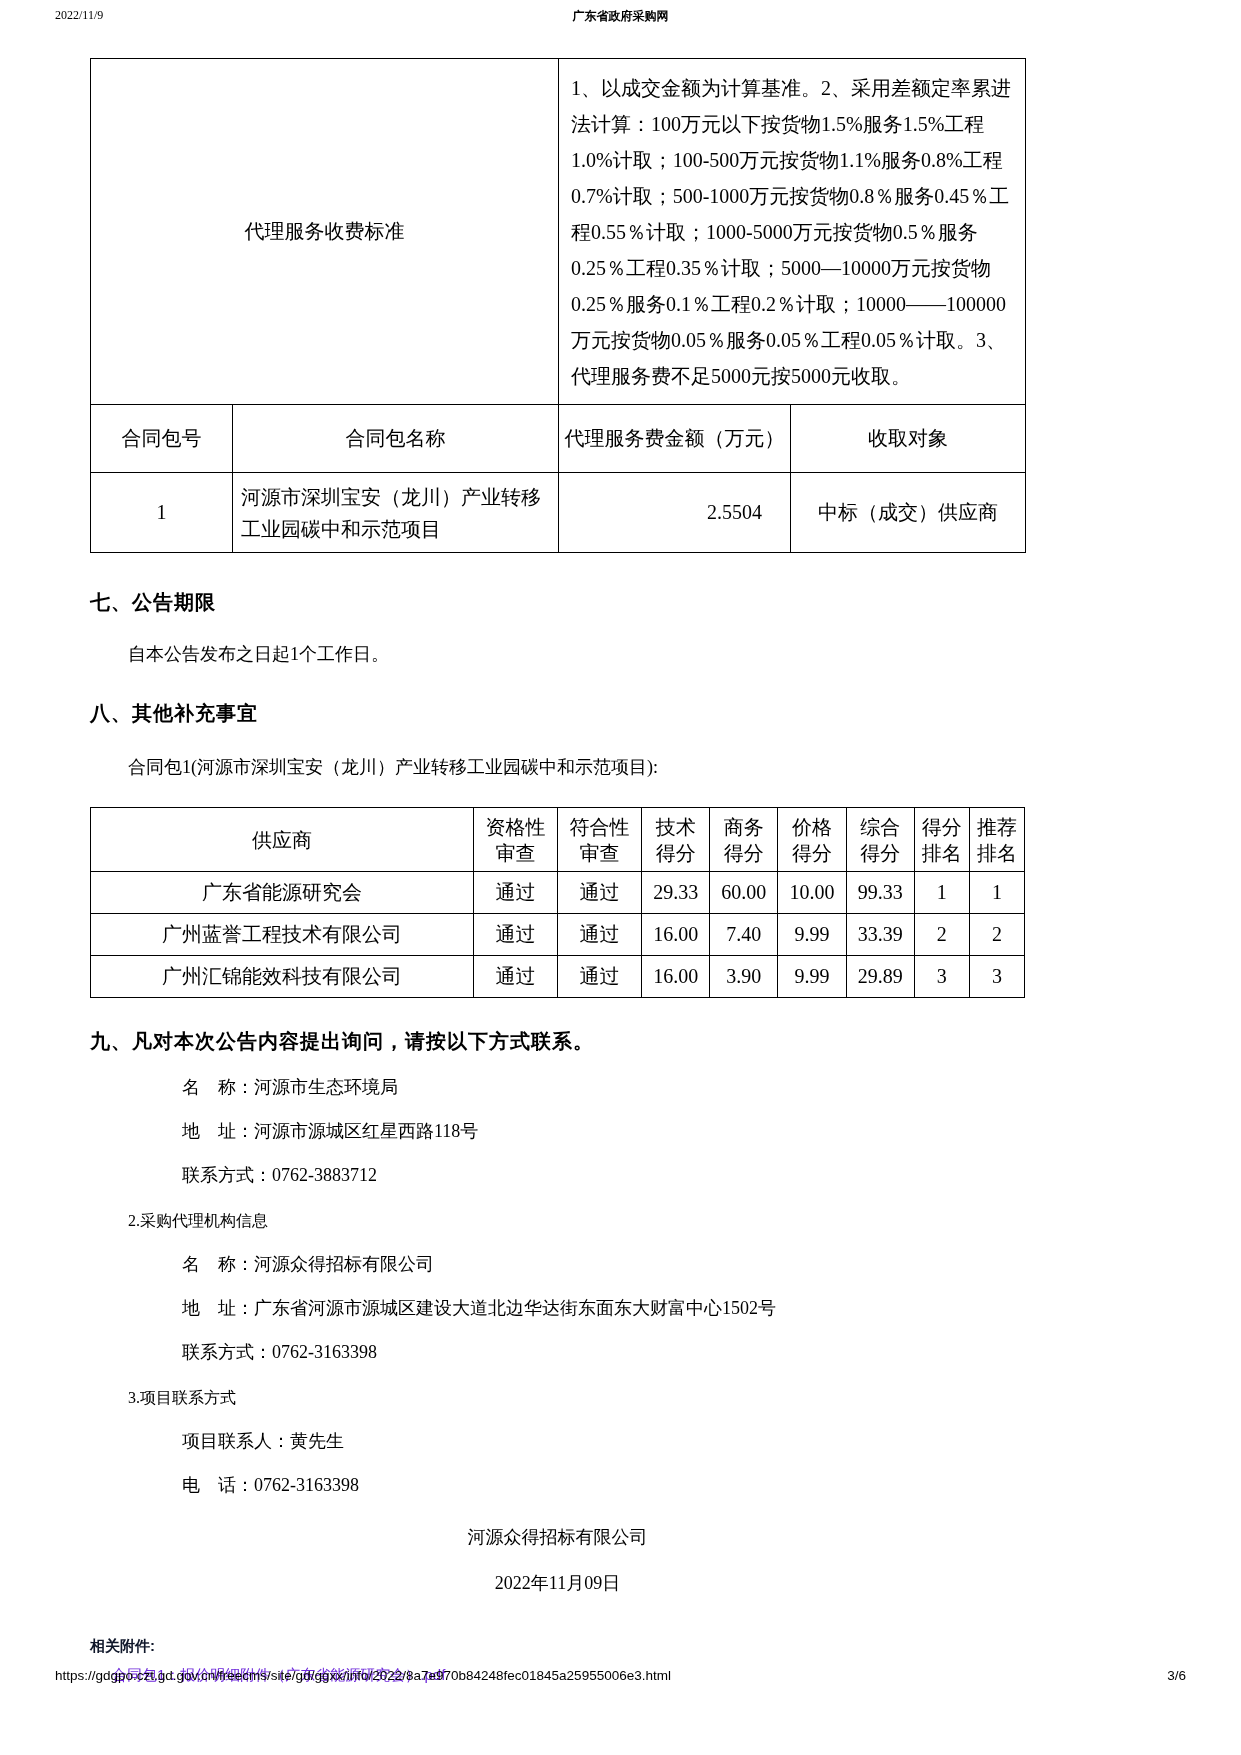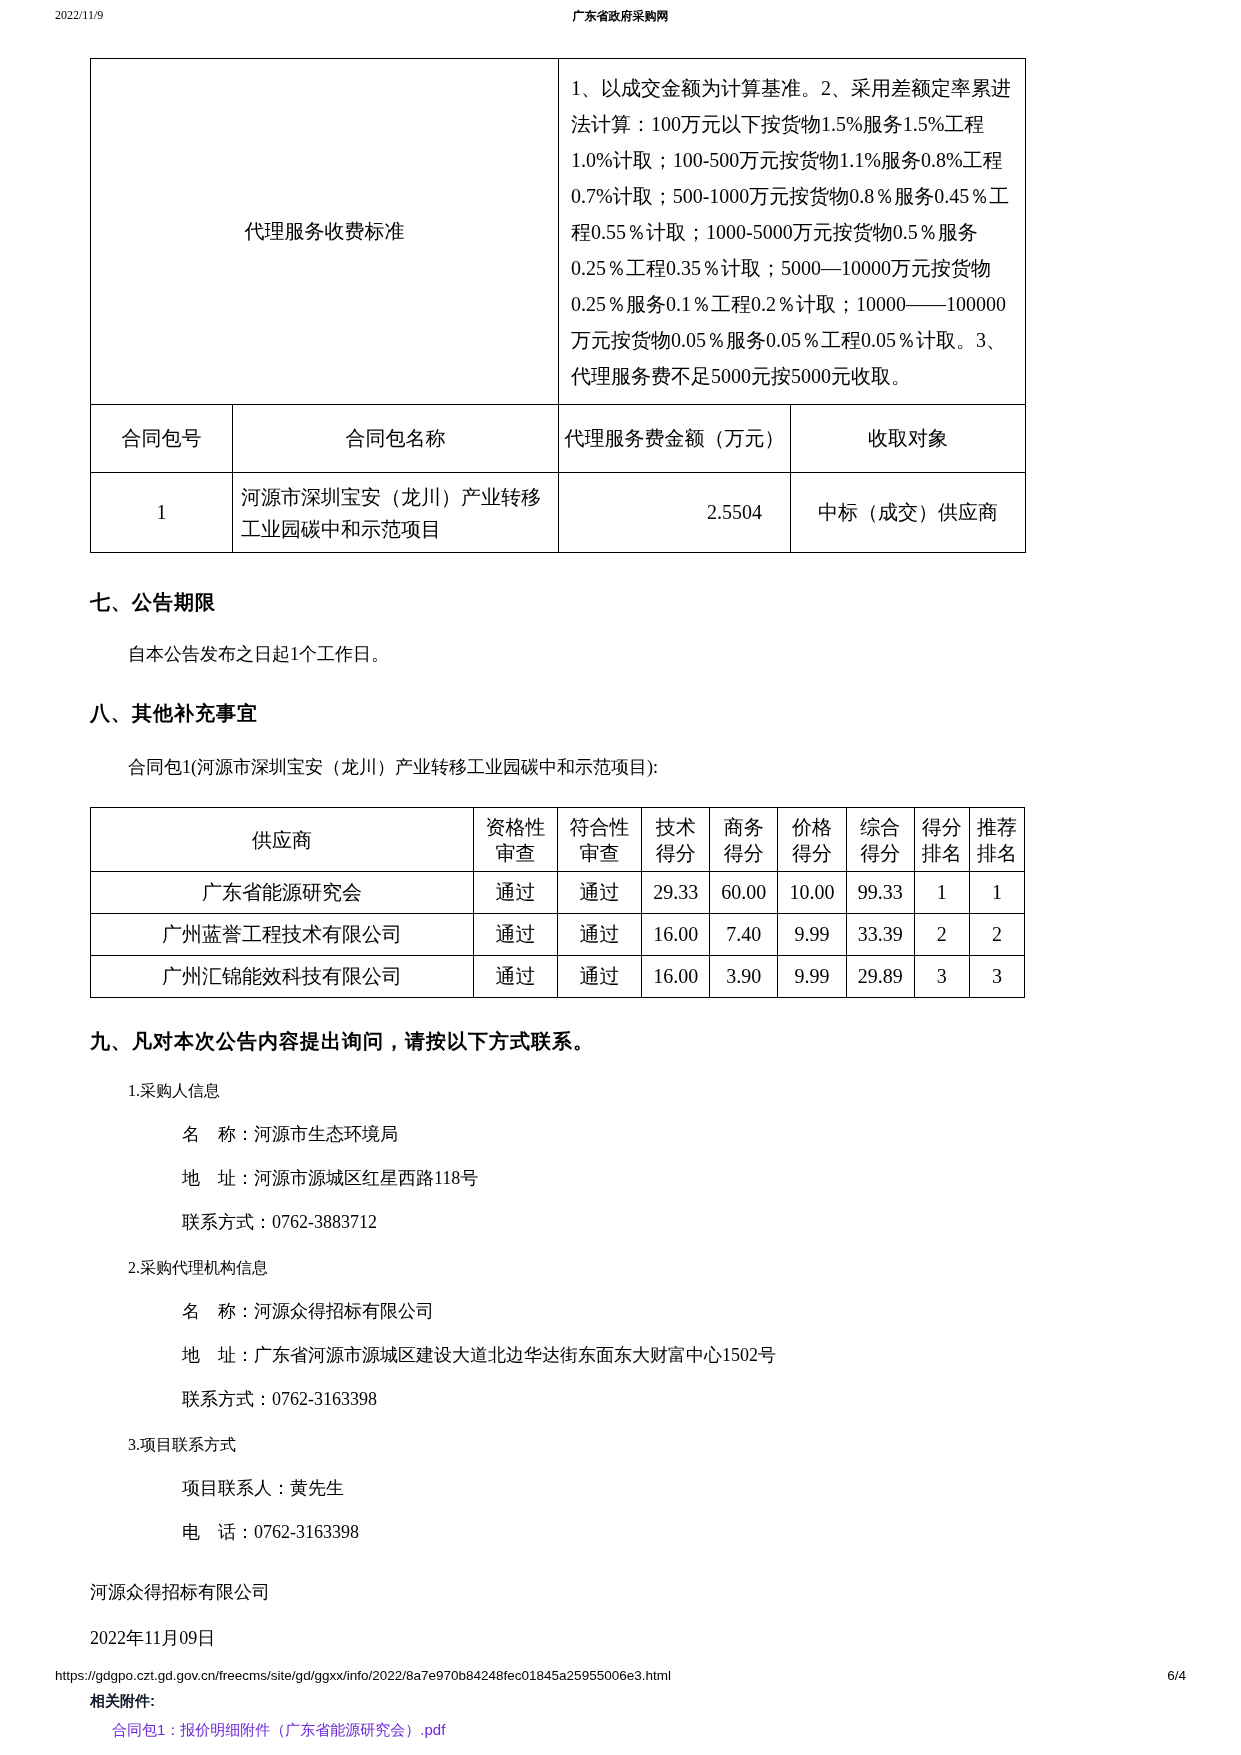--- a/index.html
+++ b/index.html
@@ -40,21 +40,21 @@
   p.intro { margin-top:28px; }
 
   table.sup-tbl { margin-top:28px; }
   table.sup-tbl th { height:64px; white-space:pre-line; line-height:26px; text-align:center; }
   table.sup-tbl td { height:42px; text-align:center; }
 
   .sub-heading { margin:26px 0 0 38px; font-size:16px; }
   .sub-heading.mt24 { margin-top:24px; }
   .detail-line { margin:20px 0 0 92px; font-size:18px; }
 
-  .signature { text-align:left; margin-top:36px; font-size:18px; }
+  .signature { text-align:center; margin-top:28px; font-size:18px; }
   .signature .sig-date { margin-top:22px; }
 
   .attachments { margin-top:42px; font-family:"Liberation Sans","DejaVu Sans",sans-serif; }
   .attach-label { font-size:15px; font-weight:bold; color:#0f172a; }
   .attach-link { display:inline-block; margin:10px 12px 0 22px; font-size:15px;
                  color:#6d28d9; text-decoration:none; cursor:pointer; }
 
   .footer { position:absolute; top:1668px; left:55px; right:55px;
             display:flex; justify-content:space-between;
             font-family:"Liberation Sans","DejaVu Sans",sans-serif; font-size:13.5px; }
@@ -168,21 +168,20 @@
         <td>29.89</td>
         <td>3</td>
         <td>3</td>
       </tr>
     </tbody>
       </table>
 
     <h2 class="sec-title mt30">九、凡对本次公告内容提出询问，请按以下方式联系。</h2>
 
     <div>
-      <p class="sub-heading">1.采购人信息</p>
       <p class="detail-line">名　称：河源市生态环境局</p>
       <p class="detail-line">地　址：河源市源城区红星西路118号</p>
       <p class="detail-line">联系方式：0762-3883712</p>
     </div>
 
     <div>
       <p class="sub-heading mt24">2.采购代理机构信息</p>
       <p class="detail-line">名　称：河源众得招标有限公司</p>
       <p class="detail-line">地　址：广东省河源市源城区建设大道北边华达街东面东大财富中心1502号</p>
       <p class="detail-line">联系方式：0762-3163398</p>
@@ -201,16 +200,16 @@
 
     <div class="attachments">
       <div class="attach-label">相关附件:</div>
       <a class="attach-link">合同包1：报价明细附件（广东省能源研究会）.pdf</a>
     </div>
 
   </div>
 
   <div class="footer">
     <span>https://gdgpo.czt.gd.gov.cn/freecms/site/gd/ggxx/info/2022/8a7e970b84248fec01845a25955006e3.html</span>
-    <span>6/4</span>
+    <span>3/6</span>
   </div>
 
 </div>
 
 </body></html>

